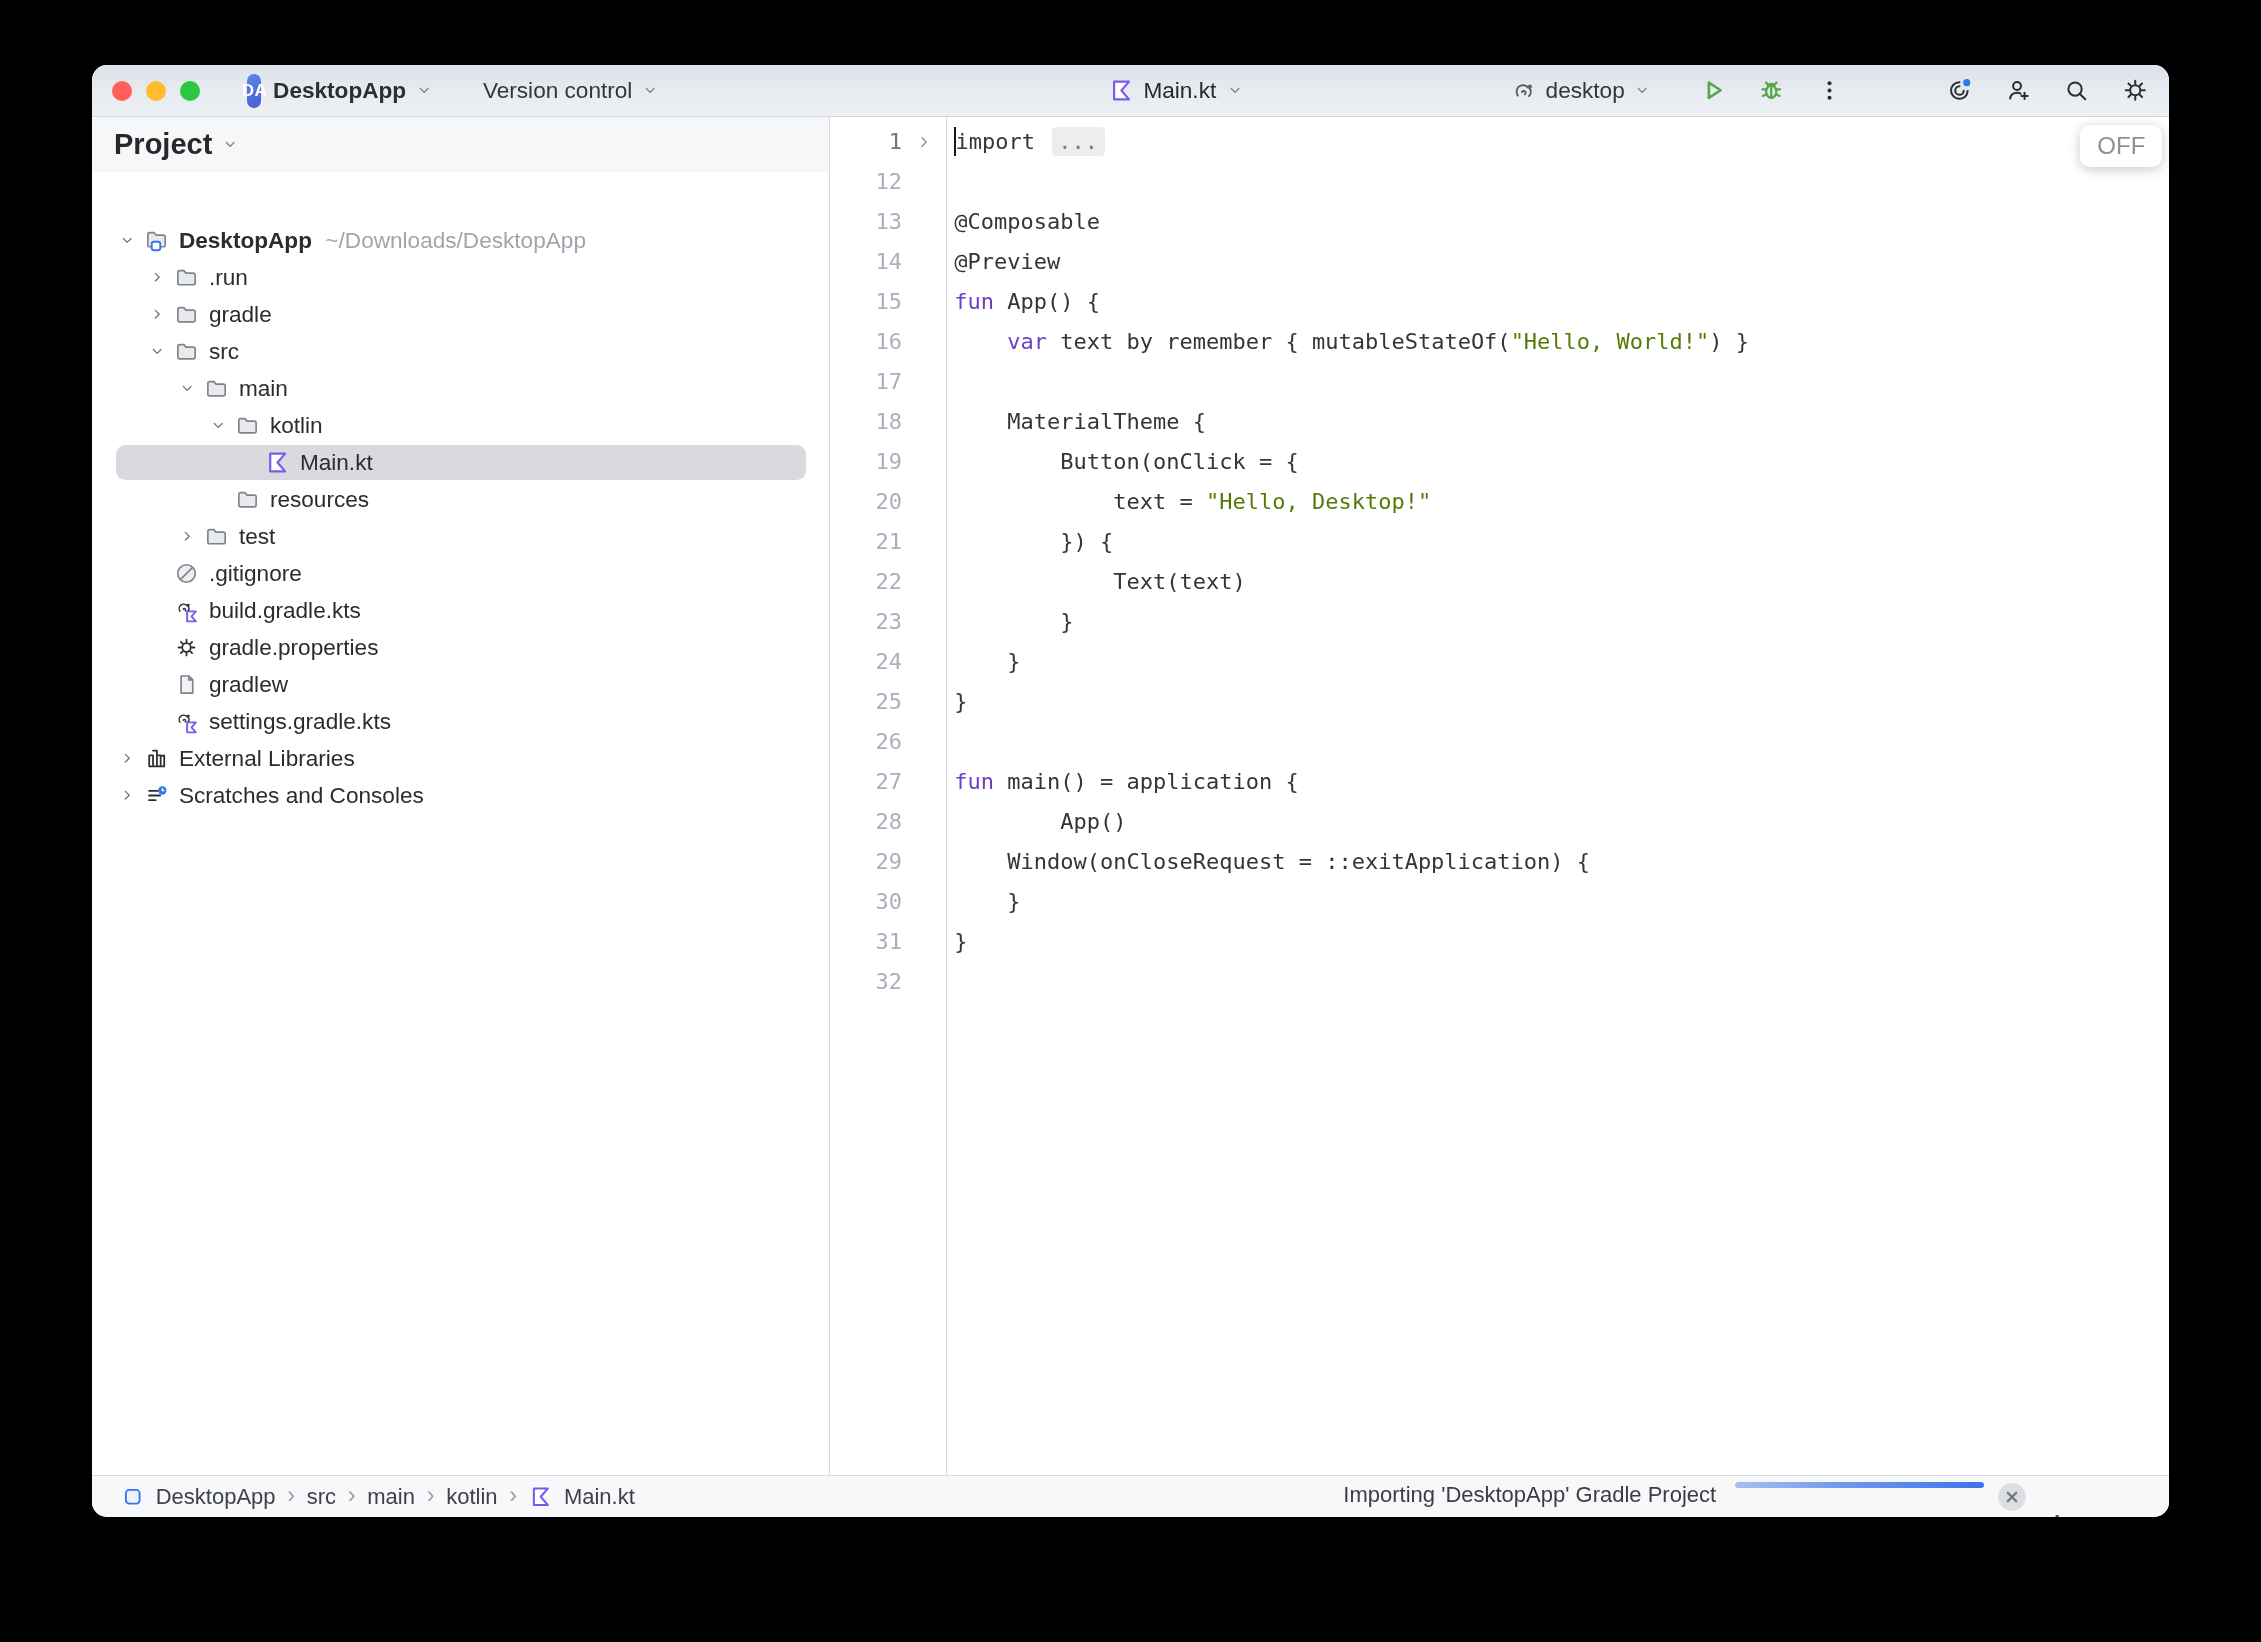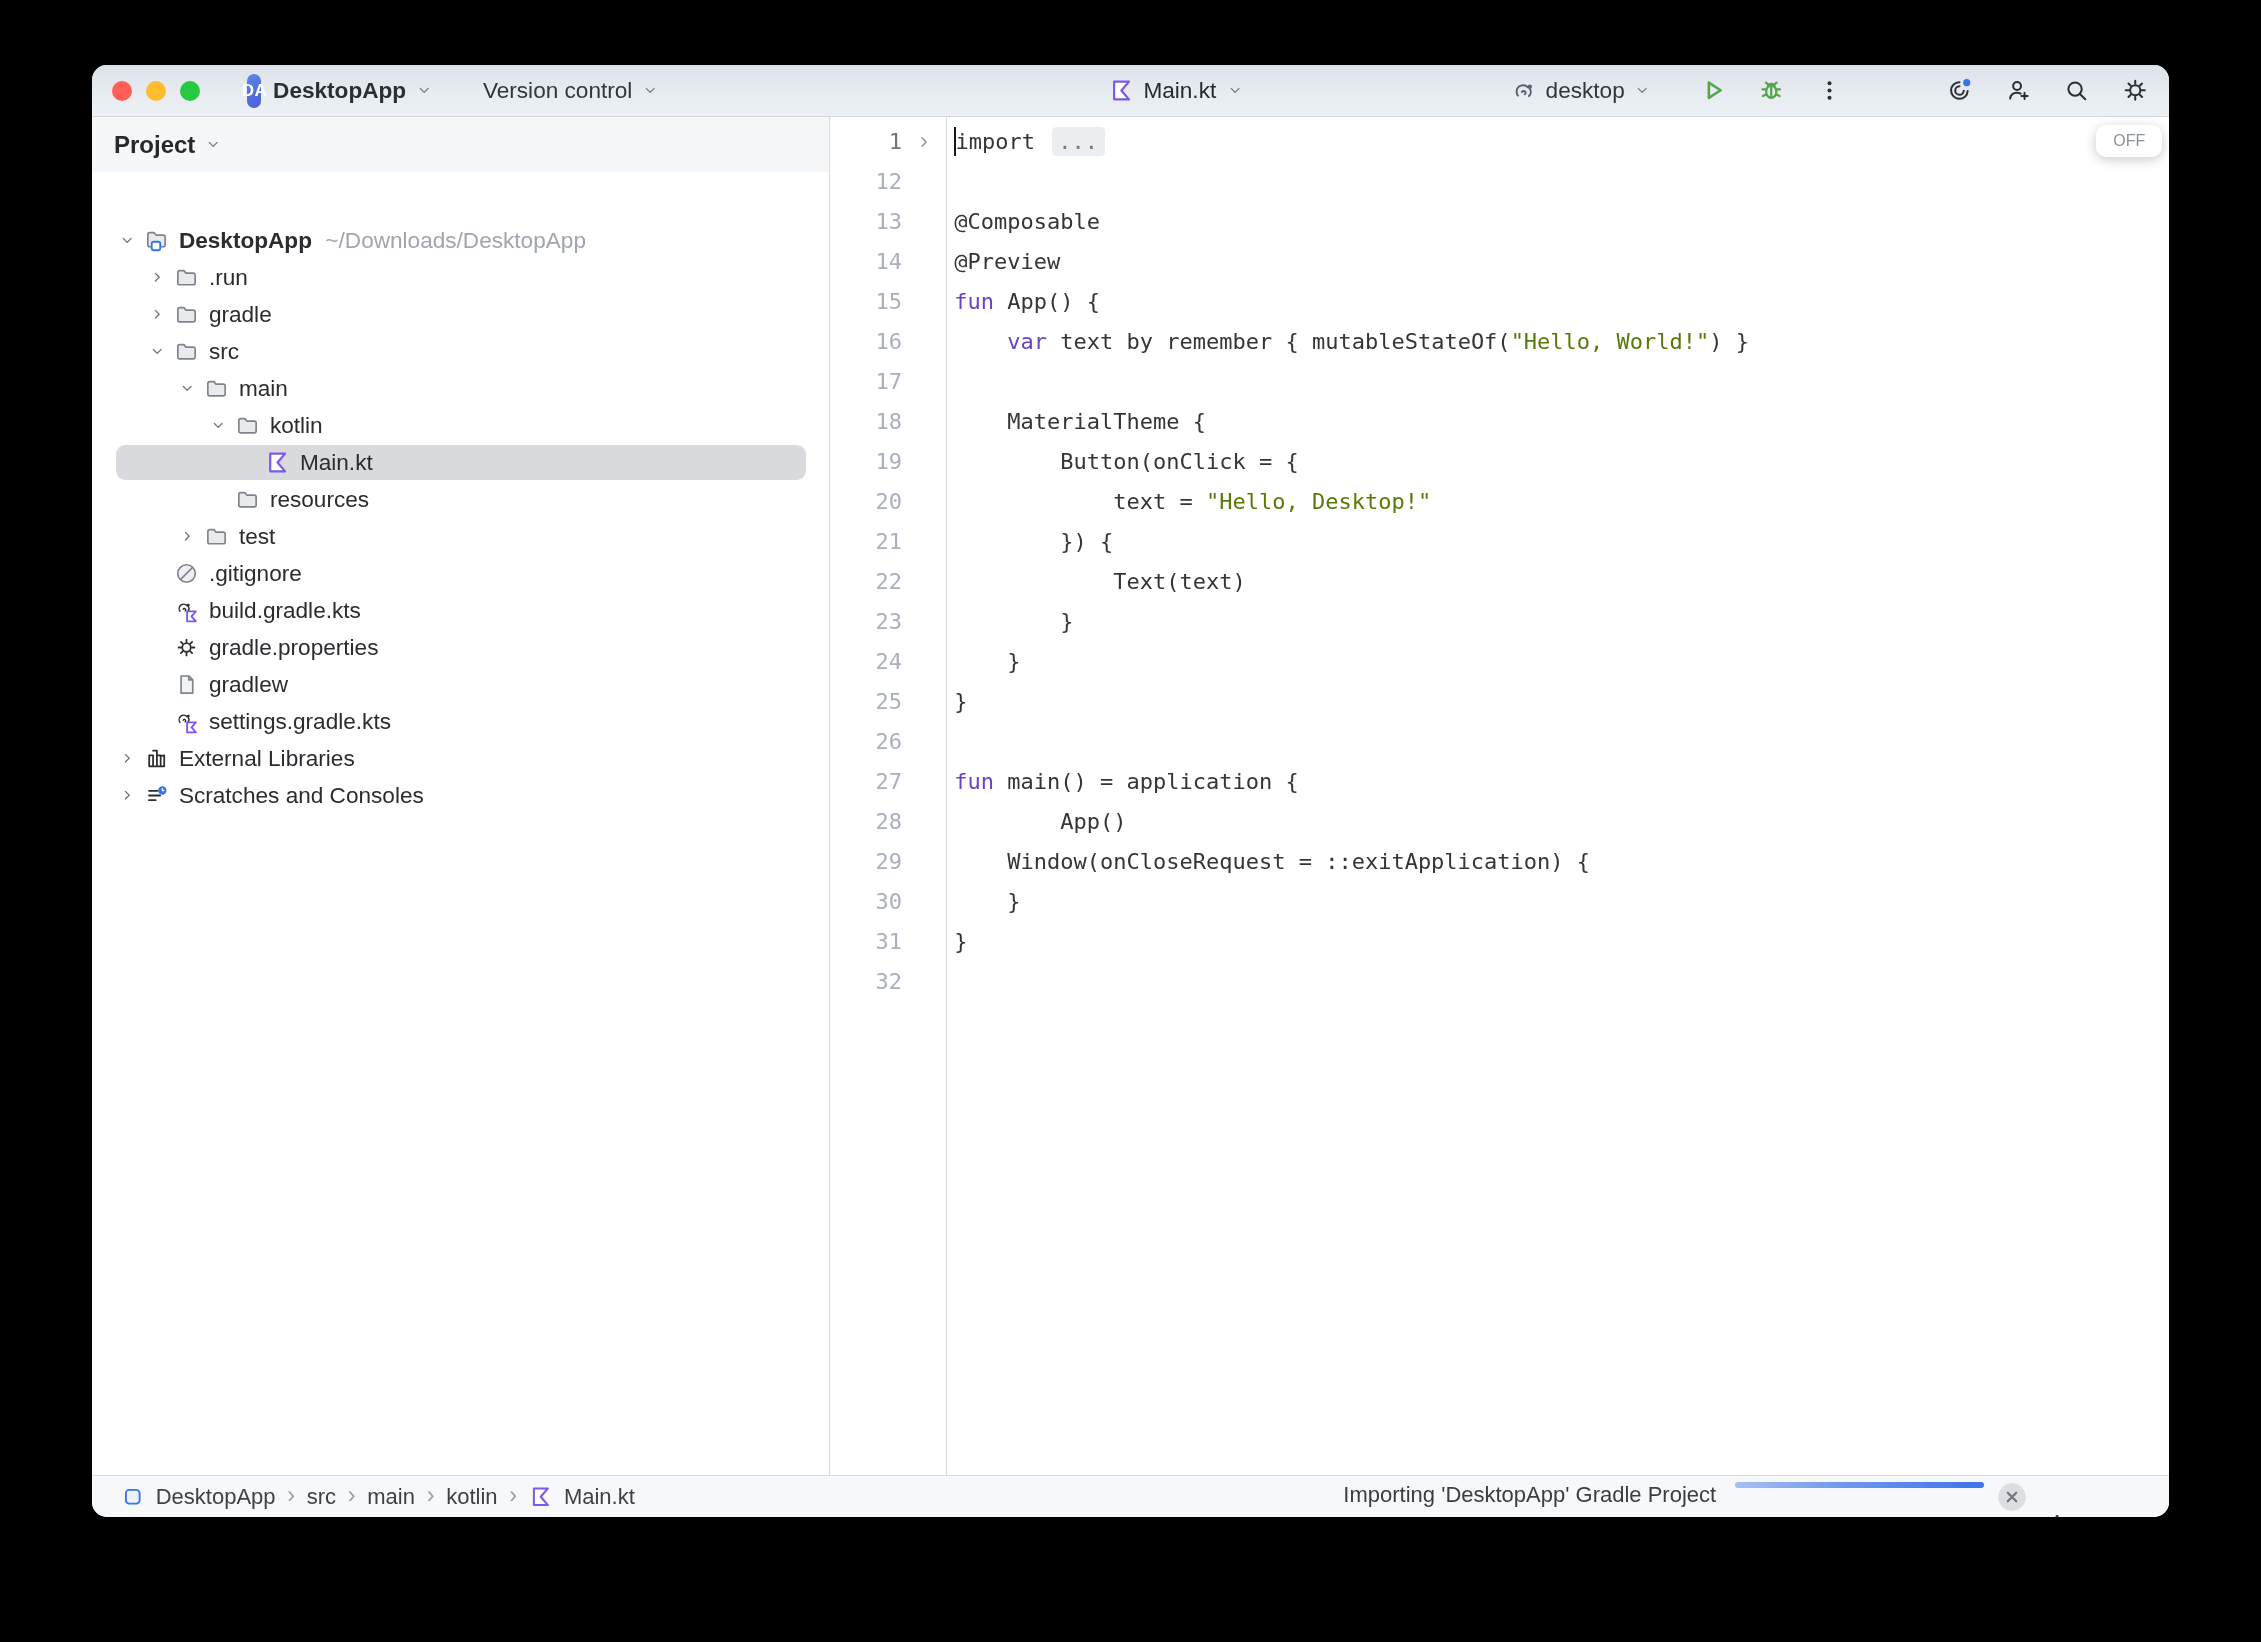--- a/index.html
+++ b/index.html
@@ -35,21 +35,21 @@
   .ic { display:inline-flex; align-items:center; justify-content:center; color:#5A5E66; }
   .ic svg { display:block; }
   .chev-ic { color:#7A8089; }
 
   
   .main { flex:1; display:flex; min-height:0; }
 
   .project-panel { width:738px; flex:none; border-right:0.8px solid #D8DADD;
                    background:#fff; display:flex; flex-direction:column; }
   .panel-header { height:55px; flex:none; display:flex; align-items:center; gap:8.4px;
-                  padding-left:22px; font-size:24px; font-weight:600; color:#26282C;
+                  padding-left:22px; font-size:29px; font-weight:600; color:#26282C;
                   background:#F6F7F8; }
   .tree { padding-top:50px; font-size:22.6px; color:#2A2C30; }
   .trow { height:37px; display:flex; align-items:center; position:relative; }
   .trow > * { position:relative; z-index:1; }
   .trow.selected::before { content:""; position:absolute; left:23.5px; right:23.5px;
                    top:0.8px; bottom:0.8px; background:#D8DADD; border-radius:9.2px; z-index:0; }
   .tchev { width:30px; flex:none; display:flex; justify-content:center; color:#6E7681; }
   .ticon { width:28.5px; flex:none; display:flex; justify-content:center; margin-right:8.4px; }
   .tlabel.bold { font-weight:650; }
   .tsuffix { color:#A0A5AE; margin-left:13.4px; }
@@ -64,21 +64,21 @@
   .gfold { width:44px; display:flex; align-items:center; justify-content:center; color:#8A8F99; }
   .gutter-sep { width:0.8px; background:#D8DADD; flex:none; }
   .code { flex:1; padding:5px 0 0 7.5px; }
   .cline { height:40px; line-height:40px; white-space:pre; color:#343539; }
   .tok-kw { color:#6B41C8; }
   .tok-str { color:#567A06; }
   .tok-fold { background:#ECEDEF; color:#767B83; border-radius:4.2px; padding:1.7px 6.7px; margin-left:3.4px; }
   .caret { display:inline-block; width:0; height:28.5px; border-left:2.5px solid #17181B;
            vertical-align:middle; margin-right:-0.8px; position:relative; top:-1.7px; }
   .off-badge { position:absolute; top:8.4px; right:6.7px; background:#fff; border-radius:10px;
-               padding:6.7px 17px; font-family:"Liberation Sans",sans-serif; font-size:16px;
+               padding:6.7px 17px; font-family:"Liberation Sans",sans-serif; font-size:24px;
                color:#8C9199; box-shadow:0 2.5px 11.7px rgba(0,0,0,.22); }
 
   
   .statusbar { height:42px; flex:none; border-top:0.8px solid #D8DADD; background:#F7F8FA;
                display:flex; align-items:center; padding:0 32px 0 28.5px; font-size:22px;
                color:#3C3F45; }
   .crumbs { display:flex; align-items:center; gap:11.7px; }
   .crumb { color:#3E4147; }
   .crumb-sep { color:#9A9EA8; font-size:23.5px; position:relative; top:-0.8px; }
   .progress-group { margin-left:auto; display:flex; align-items:flex-start; margin-right:22px; }

